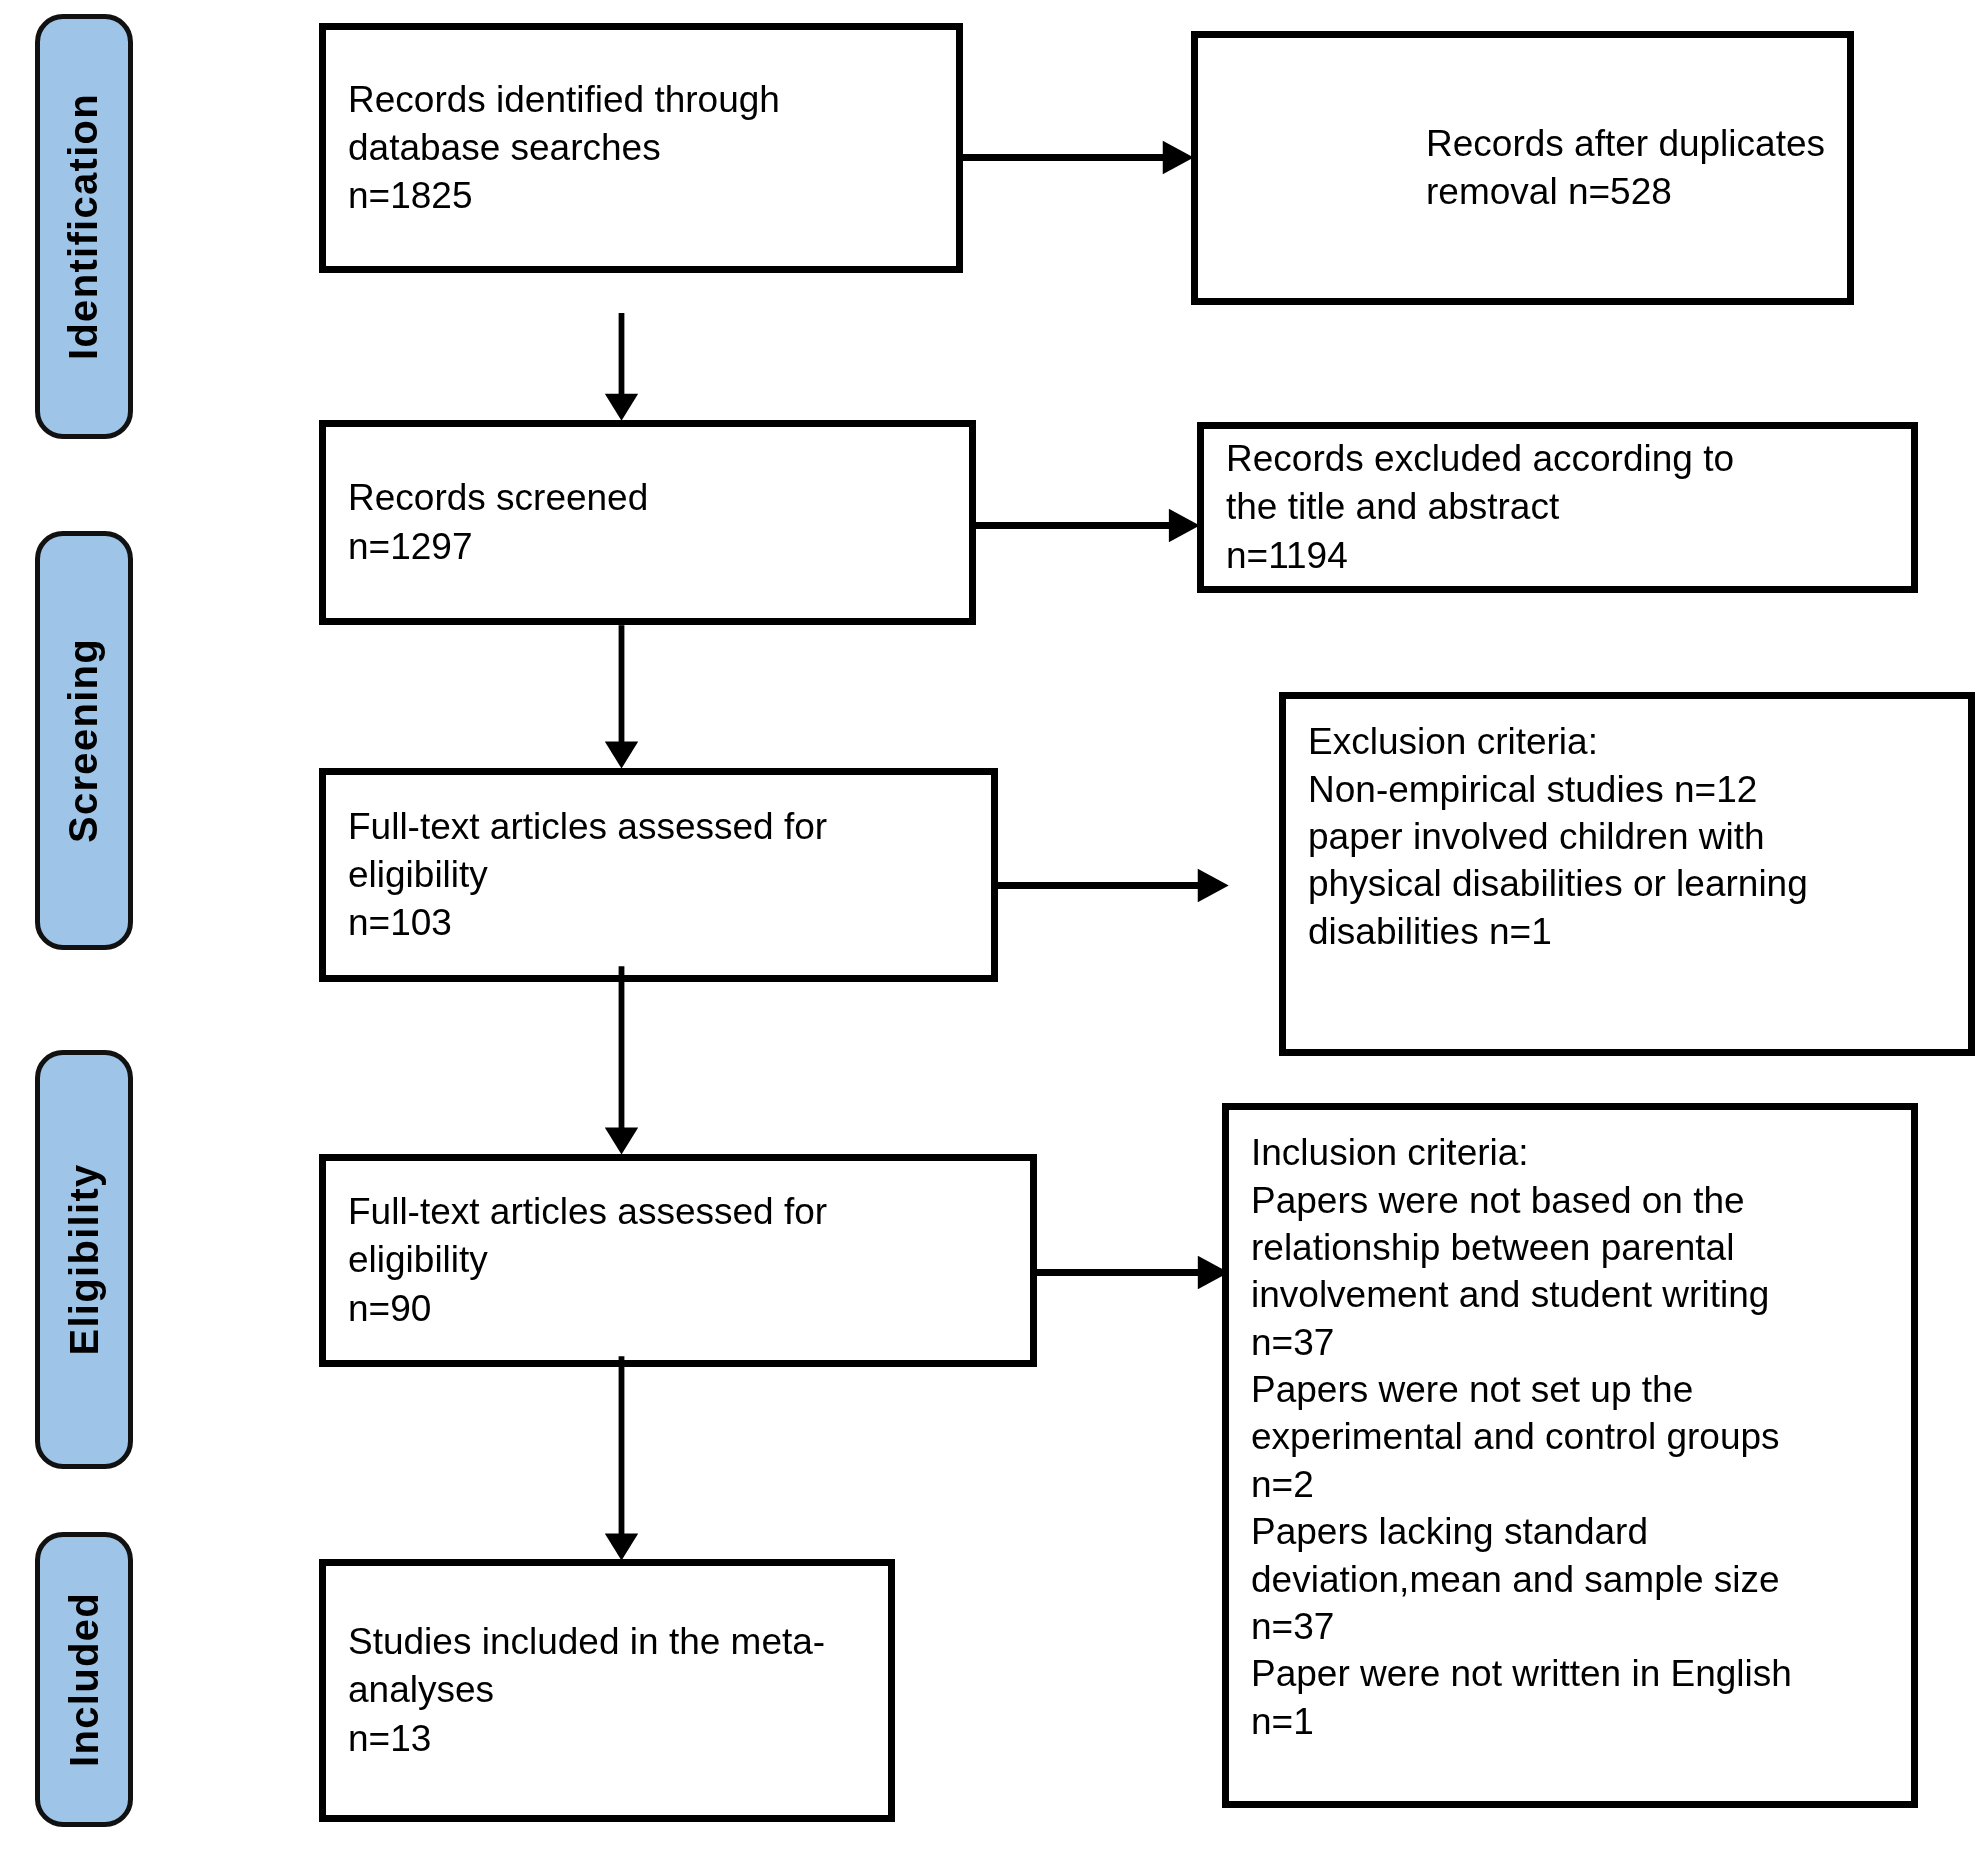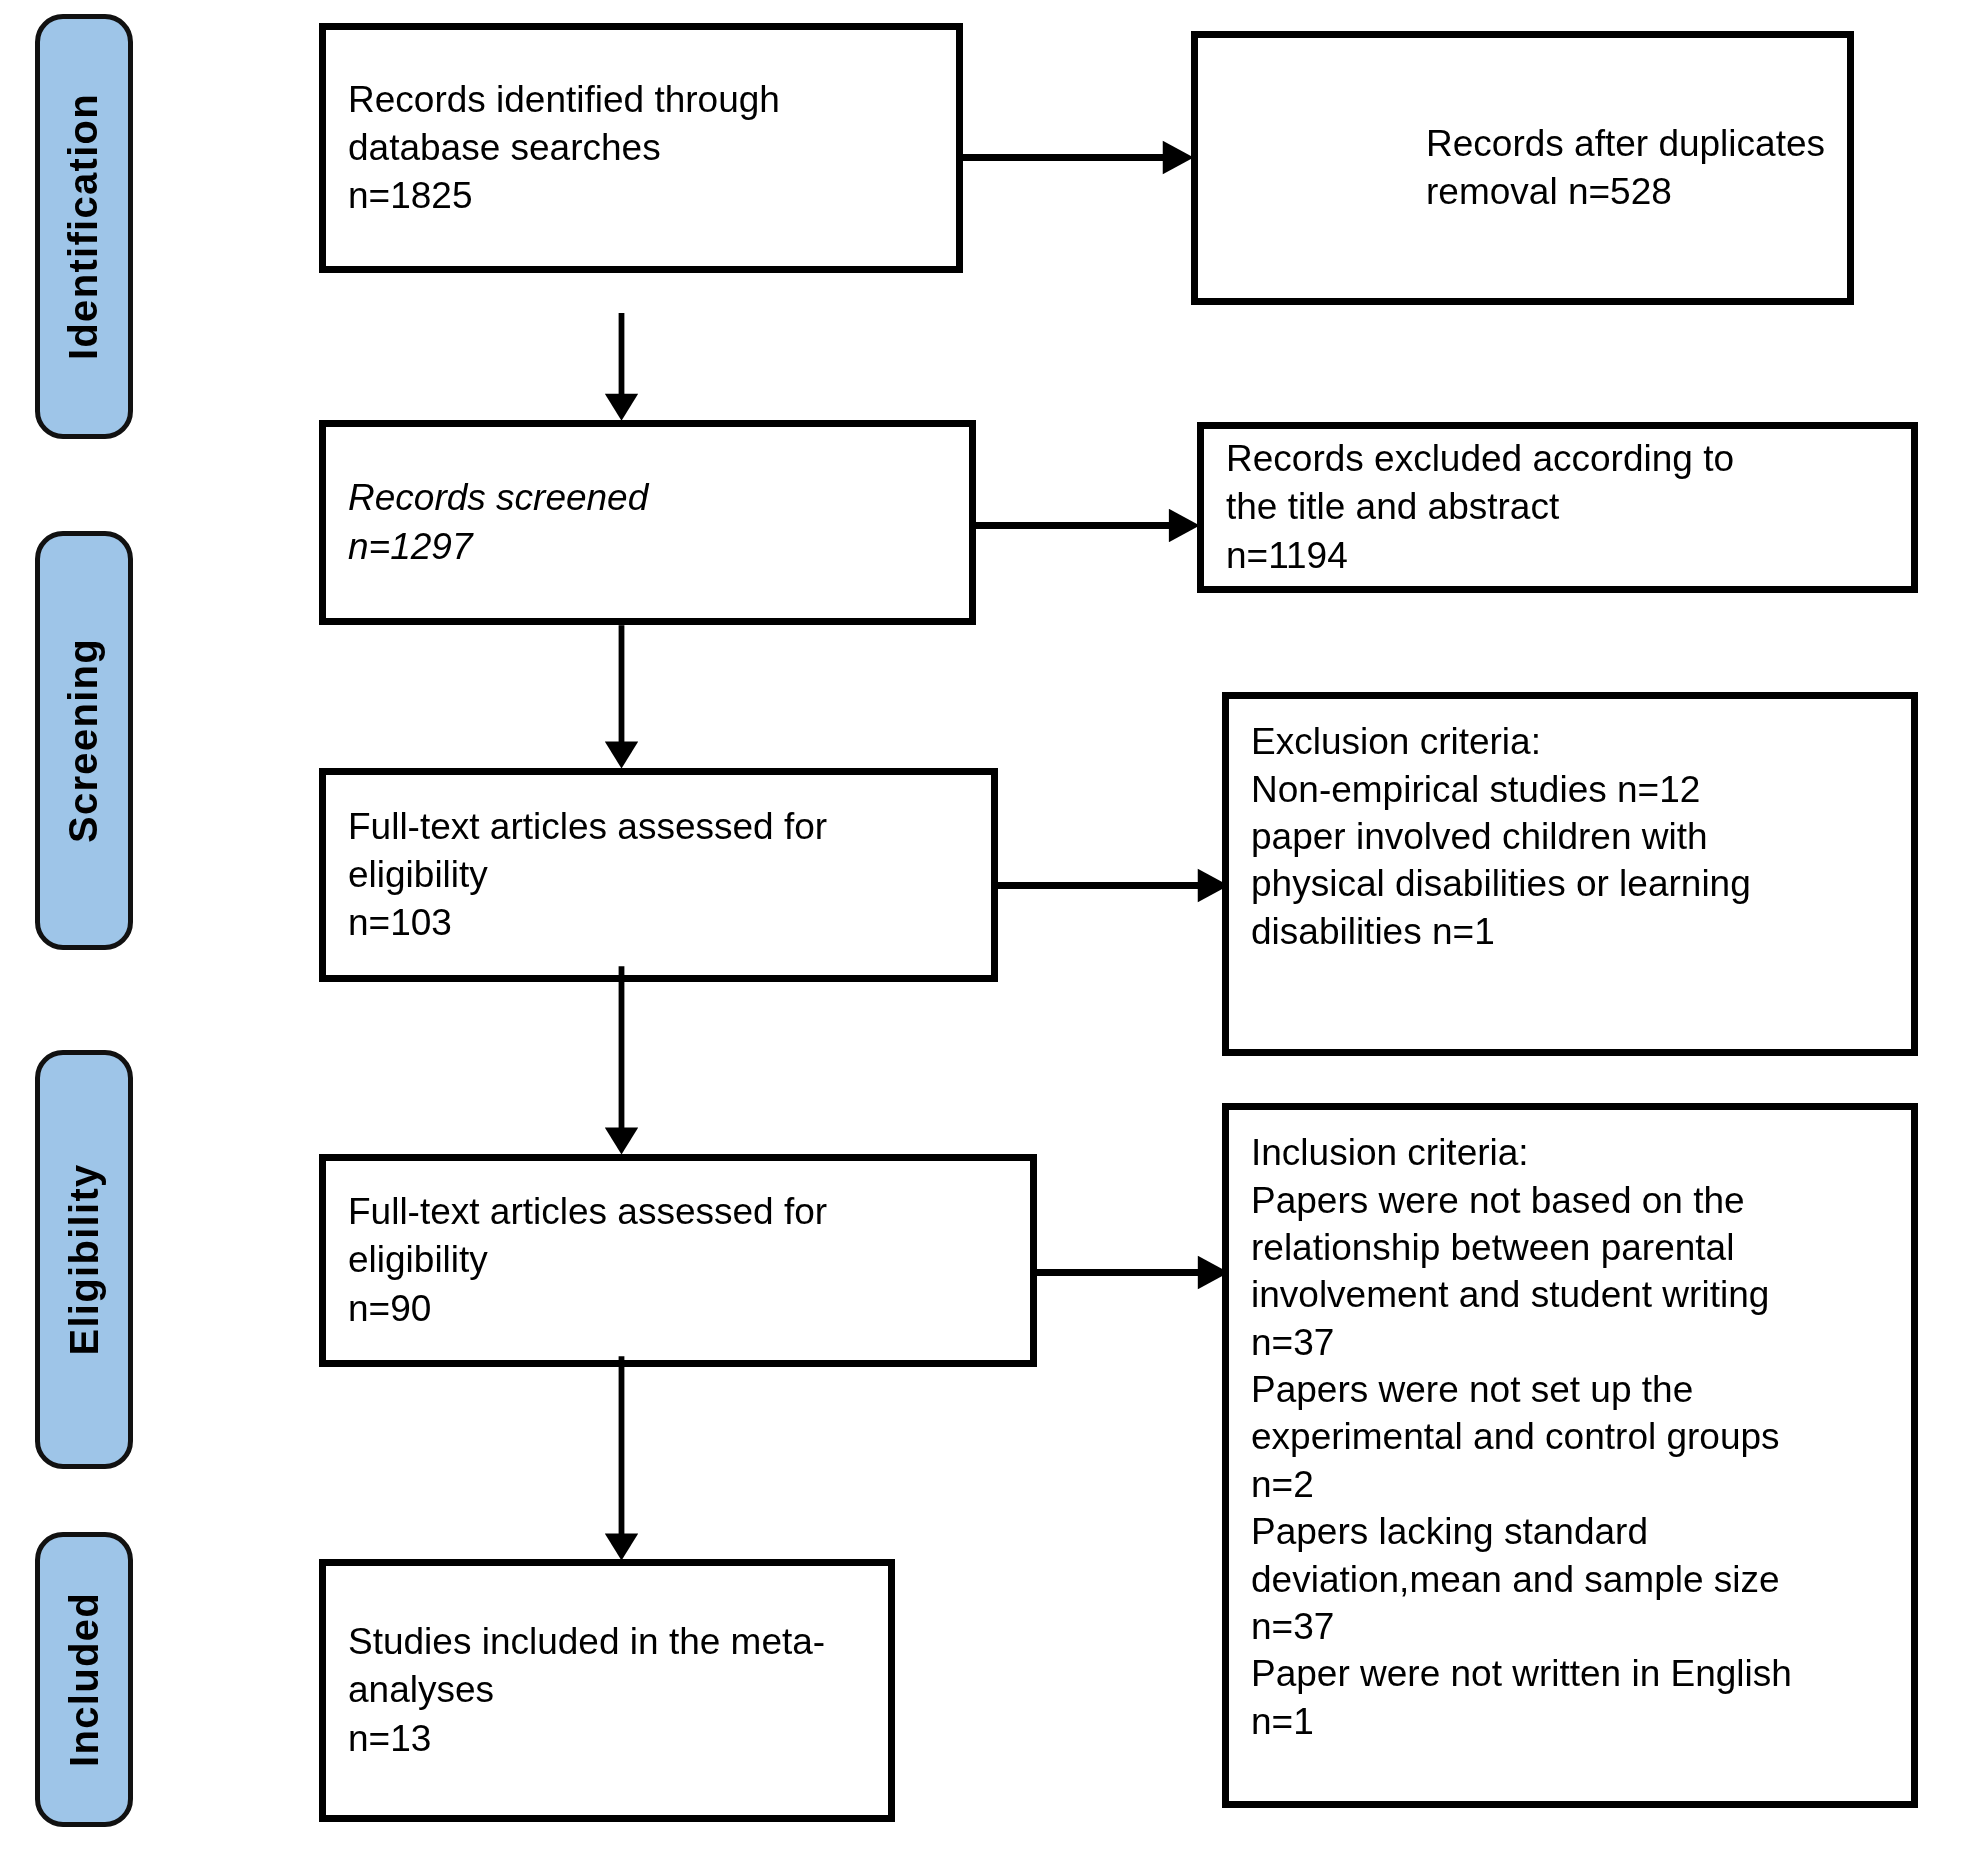--- a/index.html
+++ b/index.html
@@ -114,21 +114,21 @@
     </svg>
   </div>
 
   <div class="conn" style="left:599px; top:313px; width:45px; height:109px;">
     <svg width="45" height="109" viewBox="0 0 70 170">
       <line x1="35" y1="0" x2="35" y2="130" stroke="#000000" stroke-width="9"></line>
       <polygon points="9,126 61,126 35,168" fill="#000000"></polygon>
     </svg>
   </div>
 
-  <div class="flow-box" style="left:319px; top:420px; width:657px; height:205px;font-style:italic;">
+  <div class="flow-box" style="left:319px; top:420px; width:657px; height:205px;">
     <div class="box-text">Records screened
 n=1297</div>
   </div>
 
   <div class="flow-box" style="left:1197px; top:422px; width:721px; height:171px;">
     <div class="box-text">Records excluded according to
 the title and abstract
 n=1194</div>
   </div>
 
@@ -145,21 +145,21 @@
       <polygon points="9,181 61,181 35,223" fill="#000000"></polygon>
     </svg>
   </div>
 
   <div class="flow-box" style="left:319px; top:768px; width:679px; height:214px;">
     <div class="box-text">Full-text articles assessed  for
 eligibility
 n=103</div>
   </div>
 
-  <div class="flow-box dense top-align" style="left:1222px; top:692px; width:696px; height:364px;">
+  <div class="flow-box dense top-align" style="left:1279px; top:692px; width:696px; height:364px;">
     <div class="box-text">Exclusion criteria:
 Non-empirical studies n=12
 paper involved children with
 physical disabilities or learning
 disabilities n=1</div>
   </div>
 
   <div class="conn" style="left:998px; top:866px; width:232px; height:39px;">
     <svg width="232" height="39" viewBox="0 0 360 60">
       <line x1="0" y1="30" x2="312" y2="30" stroke="#000000" stroke-width="11"></line>

